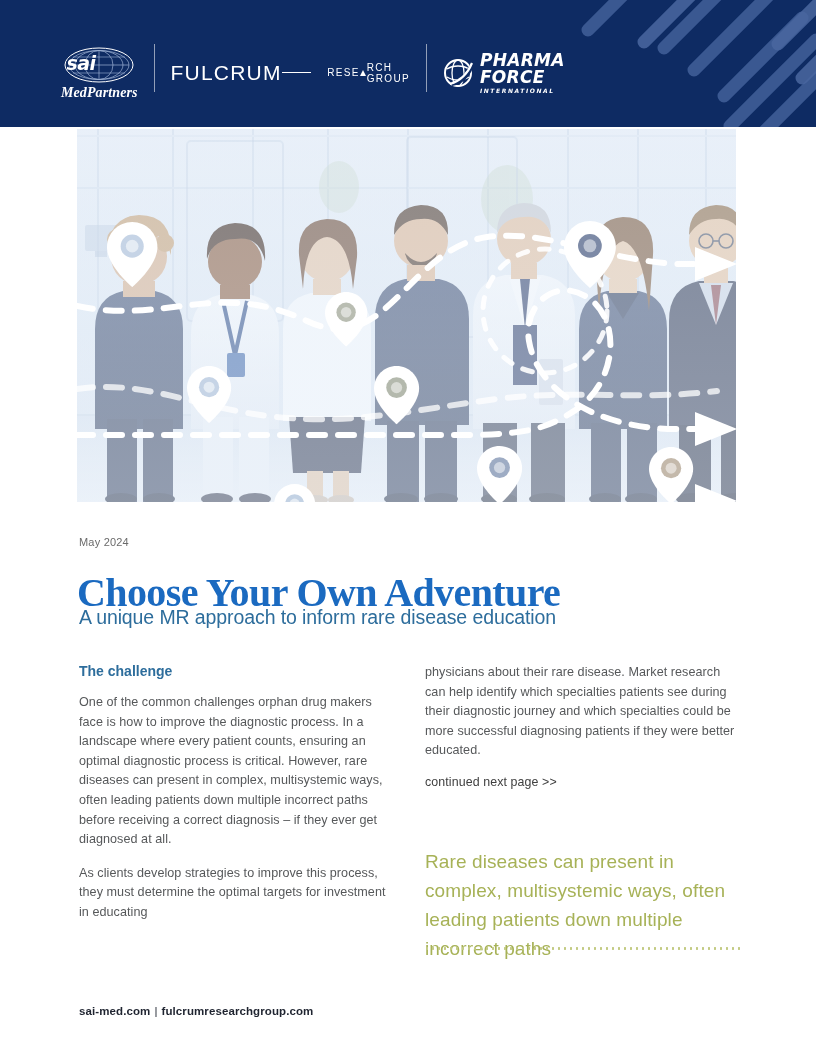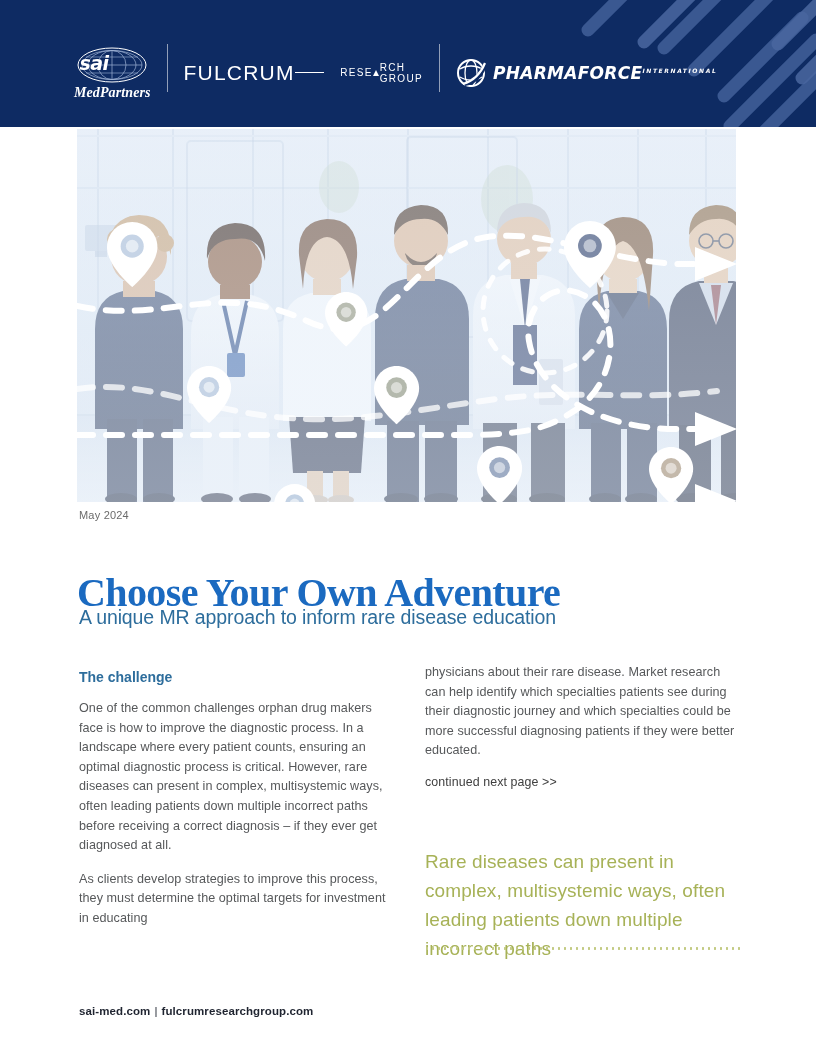--- a/index.html
+++ b/index.html
@@ -26,21 +26,21 @@
     overflow: hidden;
   }
   .header-stripes {
     position: absolute;
     right: 0; top: 0;
     width: 300px; height: 127px;
     opacity: 1;
   }
   .logo-row {
     position: absolute;
-    left: 58px;
+    left: 45px;
     top: 44px;
     height: 58px;
     display: flex;
     align-items: flex-start;
     gap: 0;
   }
   .logo-cell {
     display: flex;
     align-items: center;
     height: 58px;
@@ -102,21 +102,21 @@
     letter-spacing: 1.3px;
     font-family: "Liberation Sans", sans-serif;
     display: flex;
     align-items: center;
     gap: 0;
     margin-left: 16px;
   }
   .tri { display:inline-block; width:0; height:0; border-left:3.5px solid transparent; border-right:3.5px solid transparent; border-bottom:6px solid #ffffff; margin: 0 0.5px; position: relative; top: 0px;}
   
   .pf-logo { display:flex; align-items:center; gap: 7px; }
-  .pf-text { display:flex; flex-direction:row; }
+  .pf-text { display:flex; flex-direction:column; }
   .pf-main {
     color: #ffffff;
     font-size: 17px;
     font-weight: 700;
     font-style: italic;
     letter-spacing: 0.3px;
     line-height: 0.98;
     font-family: "DejaVu Sans", sans-serif;
   }
   .pf-sub {
@@ -144,21 +144,21 @@
     position: absolute; inset: 0;
     background: linear-gradient(to bottom, rgba(226,236,247,0.45), rgba(232,240,249,0.55));
     pointer-events: none;
   }
   .hero-svg { position: absolute; inset: 0; }
 
   
   .date-line {
     position: absolute;
     left: 79px;
-    top: 509px;
+    top: 536px;
     font-size: 11px;
     color: #6b6b6b;
     letter-spacing: 0.2px;
   }
   .headline {
     position: absolute;
     left: 77px;
     top: 545px;
     font-size: 40px;
     font-weight: 700;
@@ -186,21 +186,21 @@
   .col-right {
     position: absolute;
     left: 425px;
     top: 663px;
     width: 312px;
   }
   .section-head {
     font-size: 14px;
     font-weight: 700;
     color: #2d6d9c;
-    margin: 10px 0 14px 0;
+    margin: 4px 0 14px 0;
     letter-spacing: 0px;
   }
   .body-p {
     font-size: 12.6px;
     line-height: 19.6px;
     color: #56585a;
     margin: 0 0 14px 0;
     letter-spacing: 0.05px;
   }
   .body-p:last-child { margin-bottom: 12px; }

